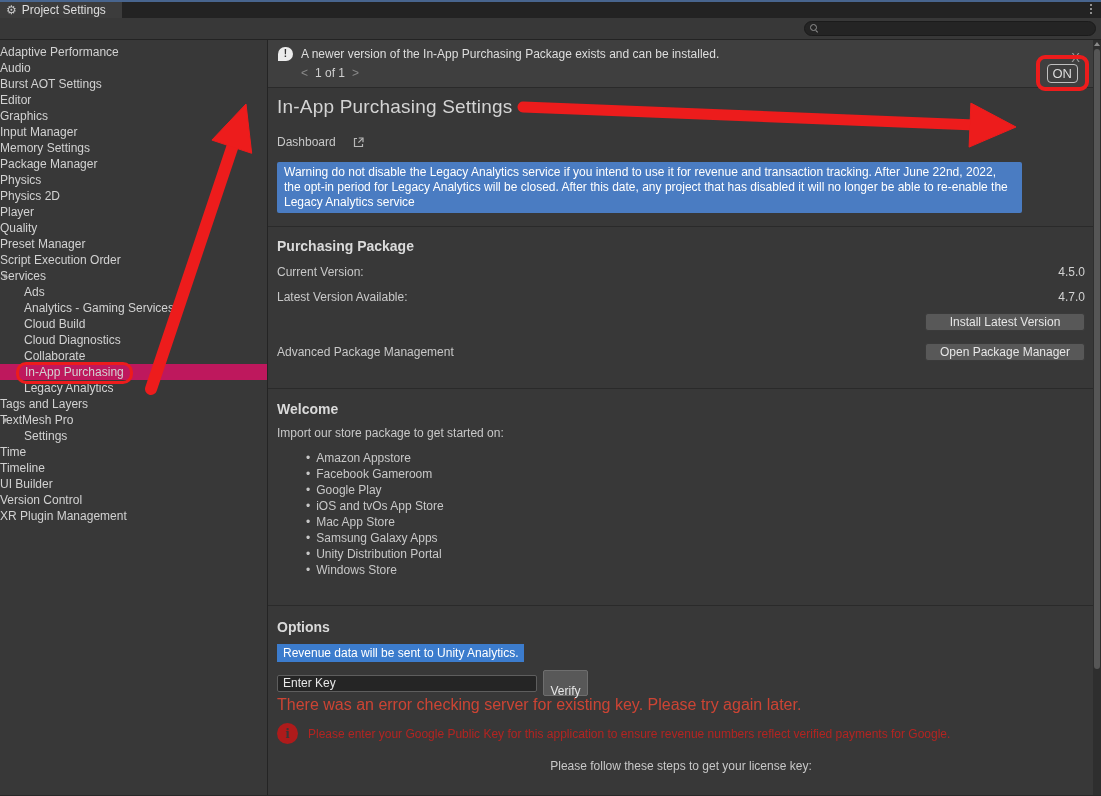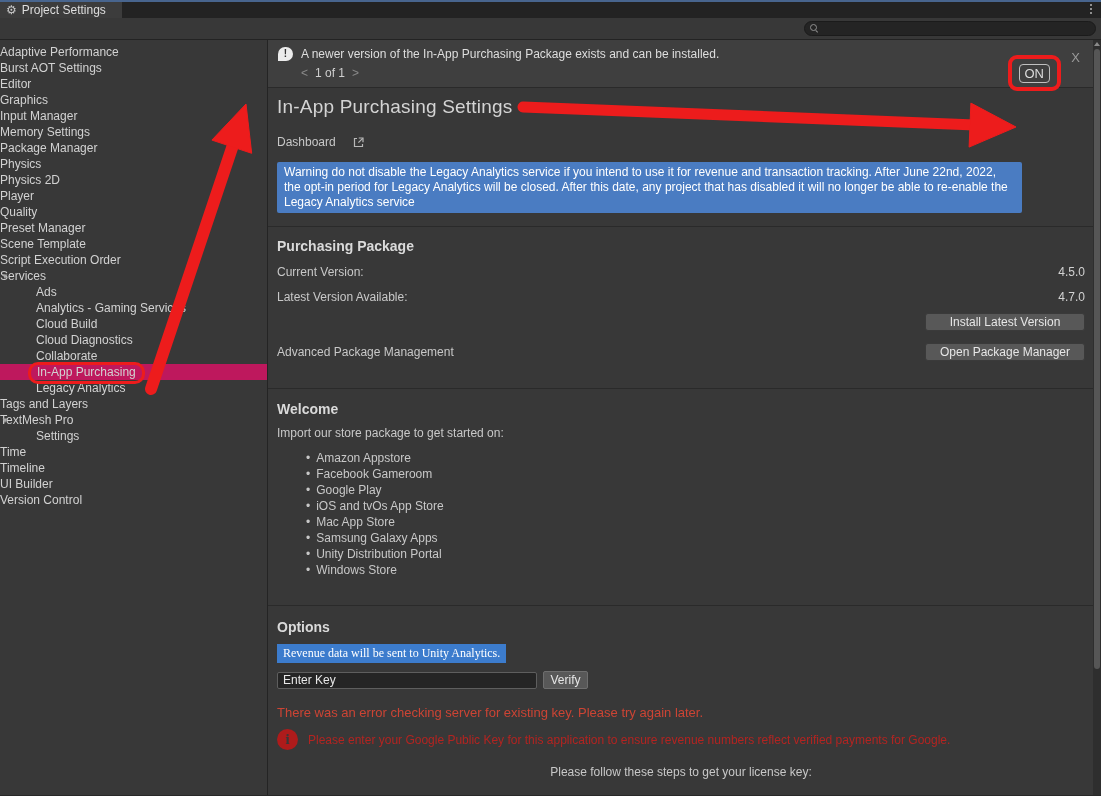--- a/index.html
+++ b/index.html
@@ -26,41 +26,41 @@
   .mag::after { content:""; position:absolute; left:6px; top:6px; width:3px; height:1.4px;
                 background:#8f8f8f; transform:rotate(45deg); transform-origin:0 0; }
   .search input { flex:1; background:transparent; border:none; outline:none; color:#ddd; font-size:11px; height:100%; }
 
   
   .content { display:flex; height:755px; }
 
   .sidebar { width:268px; background:#383838; border-right:1px solid #242424; padding-top:4px;
              font-size:12px; color:#d2d2d2; overflow:hidden; }
   .sb-row { position:relative; height:16px; line-height:16px; white-space:nowrap; cursor:default; }
-  .sb-row.child { padding-left:36px; }
+  .sb-row.child { padding-left:24px; }
   .sb-row.selected { background:#be185d; }
   .foldout { position:absolute; left:1px; top:1px; font-size:8px; color:#a8a8a8; }
   .annotated-label { position:relative; z-index:3; display:inline-block; border:3px solid var(--annotation_red);
                      border-radius:10px; padding:0px 6px 1px 6px; margin:-3px 0 0 -8px; line-height:15px; }
 
   .main { flex:1; position:relative; background:#383838; overflow:hidden; }
 
   
   .banner { position:relative; height:48px; background:#3f3f3f; border-bottom:1px solid #2a2a2a; padding:7px 0 0 10px; }
   .banner-line1 { display:flex; align-items:center; gap:8px; font-size:12px; color:#dedede; }
   .bubble-icon { width:15px; height:14px; background:#ececec; border-radius:7px 7px 7px 0;
                  color:#333; font-weight:bold; font-size:10px; text-align:center; line-height:14px; }
   .banner-pagination { margin:5px 0 0 23px; font-size:12px; color:#cfcfcf; display:flex; gap:7px; }
   .pag-arrow { color:#8a8a8a; }
   .banner-close { position:absolute; right:13px; top:10px; color:#9a9a9a; font-size:13px; cursor:default; }
 
   
   .settings-header { margin:8px 0 0 9px; height:26px; }
   .settings-title { font-size:19px; font-weight:400; color:#d4d4d4; letter-spacing:0.2px; }
-  .on-annotation { position:absolute; top:15px; right:32px; border:4px solid var(--annotation_red);
+  .on-annotation { position:absolute; top:15px; right:4px; border:4px solid var(--annotation_red);
                    border-radius:9px; padding:5px 7px; background:transparent; z-index:20; }
   .on-button { border:1.5px solid #c0c0c0; border-radius:4px; padding:1px 5px; font-size:13px; color:#dcdcdc; background:#3f3f3f; }
 
   .subtitle { margin:14px 0 0 9px; font-size:12px; color:#c8c8c8; }
   .dashboard-row { margin:13px 0 0 9px; display:flex; align-items:center; gap:16px; font-size:12px; color:#c8c8c8; }
 
   .warning-box { margin:13px 0 0 9px; width:745px; background:var(--warning_blue); color:#fff;
                  font-size:12px; line-height:15px; padding:3px 7px; border-radius:2px; }
 
   .divider { height:1px; background:#2a2a2a; margin-top:13px; }
@@ -75,27 +75,27 @@
   .adv-row { display:flex; justify-content:space-between; align-items:center; margin-top:12px; font-size:12px; color:#c8c8c8; }
   .pp { padding-bottom:14px; }
 
   .welcome { padding-top:12px; padding-bottom:14px; }
   .intro { margin-top:9px; font-size:12px; color:#c8c8c8; }
   .stores { list-style:none; margin:10px 0 0 29px; }
   .stores li { display:flex; gap:6px; font-size:12px; color:#c8c8c8; line-height:16px; }
   .bullet { color:#c8c8c8; }
 
   .options { padding-top:13px; }
-  .revenue { display:inline-block; margin-top:9px; background:var(--revenue_blue); color:#fff; font-size:12px; padding:2px 6px;font-family:Liberation Serif, serif; }
+  .revenue { display:inline-block; margin-top:9px; background:var(--revenue_blue); color:#fff; font-size:12px; padding:2px 6px; }
   .key-row { margin-top:8px; display:flex; align-items:center; gap:6px; }
   .key-input { width:260px; height:17px; background:#252525; border:1px solid #5e5e5e; border-radius:2px;
                color:#e8e8e8; font-size:12px; padding:0 5px; outline:none; }
   .verify-btn { min-width:45px; height:18px; background:#585858; border:1px solid #6e6e6e; border-radius:2px;
-                color:#e6e6e6; font-size:12px; text-align:center; line-height:16px; padding:0 6px; cursor:default; }
-  .error-line { margin-top:16px; font-size:13px; color:var(--error_orange); }
+                color:#e6e6e6; font-size:12px; text-align:center; line-height:16px; padding:12px 6px; cursor:default; }
+  .error-line { margin-top:0; font-size:16px; color:var(--error_orange); }
   .google-warning { margin-top:9px; display:flex; align-items:center; gap:10px; }
   .info-icon { flex:0 0 auto; width:21px; height:21px; border-radius:50%; background:#ae1b1b; color:#383838;
                font-family:"Liberation Serif", serif; font-weight:bold; font-size:15px; text-align:center; line-height:21px; }
   .google-warning-text { font-size:12px; color:var(--error_red); }
   .steps-intro { margin-top:15px; font-size:12px; color:#c8c8c8;text-align:center; }
 
   
   .scrollbar { width:8px; background:#2e2e2e; position:relative; }
   .scroll-up { position:absolute; top:2px; left:1px; width:0; height:0;
                border-left:3px solid transparent; border-right:3px solid transparent; border-bottom:4px solid #8a8a8a; }
@@ -127,48 +127,49 @@
     <div class="search">
       <span class="mag"></span>
       <input class="search-input" value="" style="">
     </div>
   </div>
 
   <div class="content">
     <div class="sidebar">
       <div>
           <div class="sb-row"><span>Adaptive Performance</span></div>
+          <div class="sb-row"><span>Audio</span></div>
           <div class="sb-row"><span>Burst AOT Settings</span></div>
           <div class="sb-row"><span>Editor</span></div>
           <div class="sb-row"><span>Graphics</span></div>
           <div class="sb-row"><span>Input Manager</span></div>
           <div class="sb-row"><span>Memory Settings</span></div>
           <div class="sb-row"><span>Package Manager</span></div>
           <div class="sb-row"><span>Physics</span></div>
           <div class="sb-row"><span>Physics 2D</span></div>
           <div class="sb-row"><span>Player</span></div>
           <div class="sb-row"><span>Quality</span></div>
           <div class="sb-row"><span>Preset Manager</span></div>
-          <div class="sb-row"><span>Scene Template</span></div>
           <div class="sb-row"><span>Script Execution Order</span></div>
           <div class="sb-row"><span class="foldout">▼</span><span>Services</span></div>
           <div class="sb-row child"><span>Ads</span></div>
           <div class="sb-row child"><span>Analytics - Gaming Services</span></div>
           <div class="sb-row child"><span>Cloud Build</span></div>
           <div class="sb-row child"><span>Cloud Diagnostics</span></div>
           <div class="sb-row child"><span>Collaborate</span></div>
           <div class="sb-row child selected"><span class="annotated-label">In-App Purchasing</span></div>
           <div class="sb-row child"><span>Legacy Analytics</span></div>
           <div class="sb-row"><span>Tags and Layers</span></div>
           <div class="sb-row"><span class="foldout">▼</span><span>TextMesh Pro</span></div>
           <div class="sb-row child"><span>Settings</span></div>
           <div class="sb-row"><span>Time</span></div>
           <div class="sb-row"><span>Timeline</span></div>
           <div class="sb-row"><span>UI Builder</span></div>
           <div class="sb-row"><span>Version Control</span></div>
+          <div class="sb-row"><span>XR Plugin Management</span></div>
         </div>
     </div>
 
     <div class="main">
       <div class="banner">
         <div class="banner-line1">
           <span class="bubble-icon">!</span>
           <span>A newer version of the In-App Purchasing Package exists and can be installed.</span>
         </div>
         <div class="banner-pagination">

